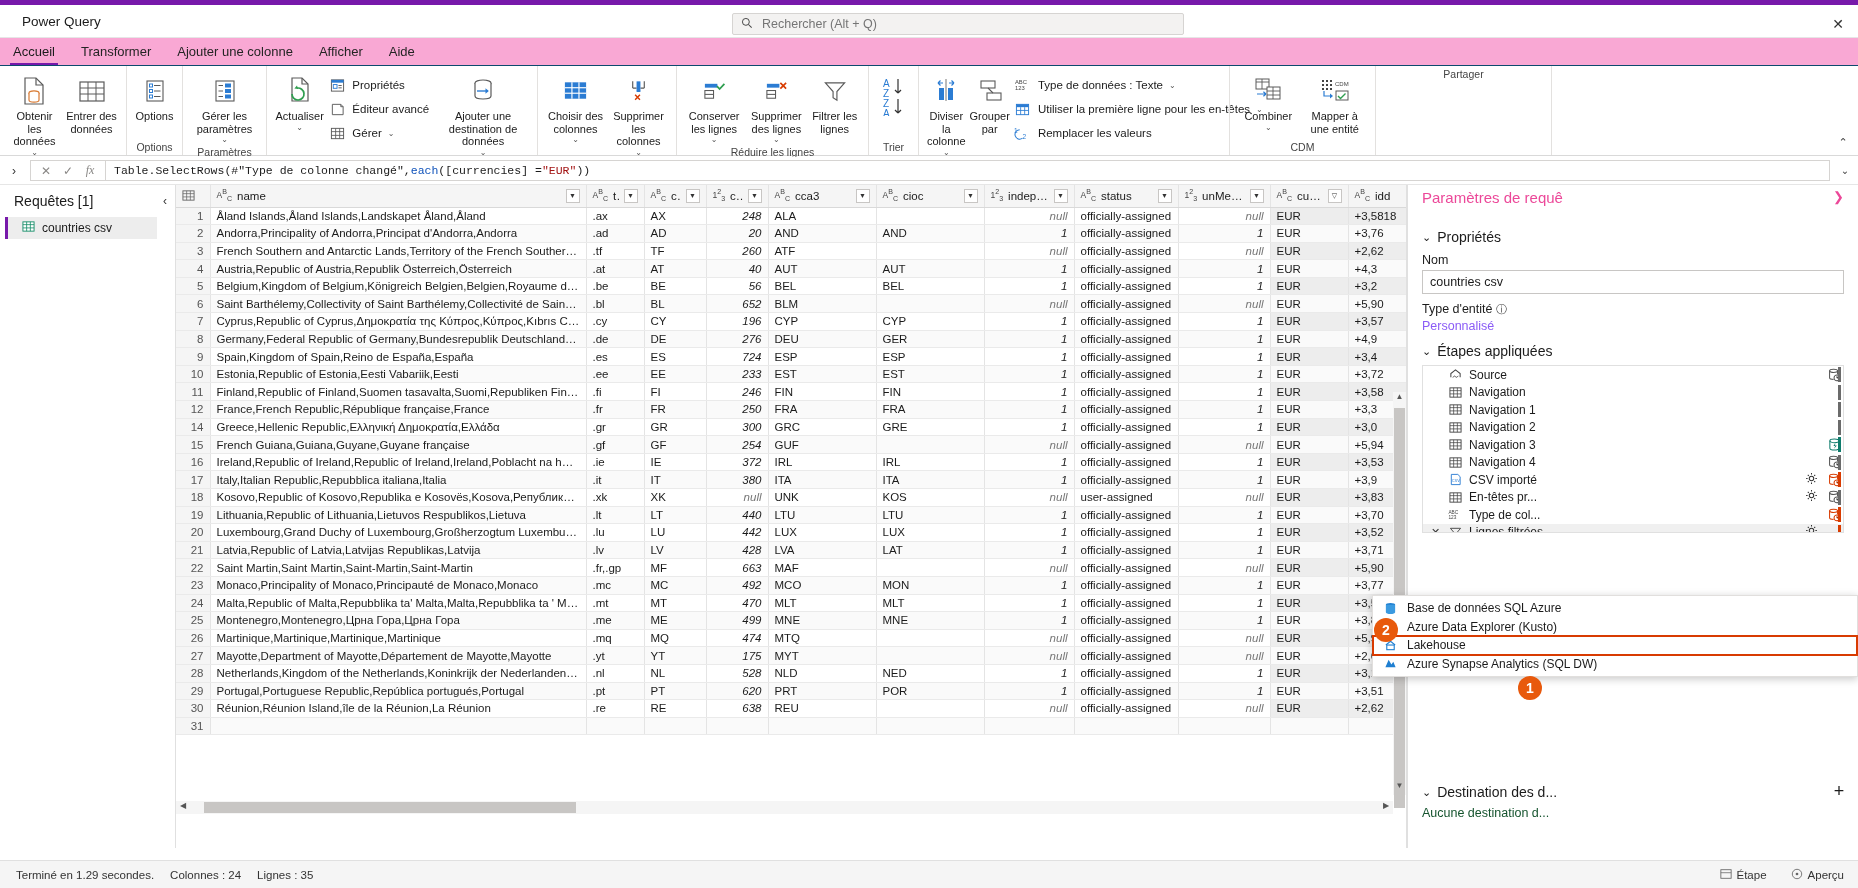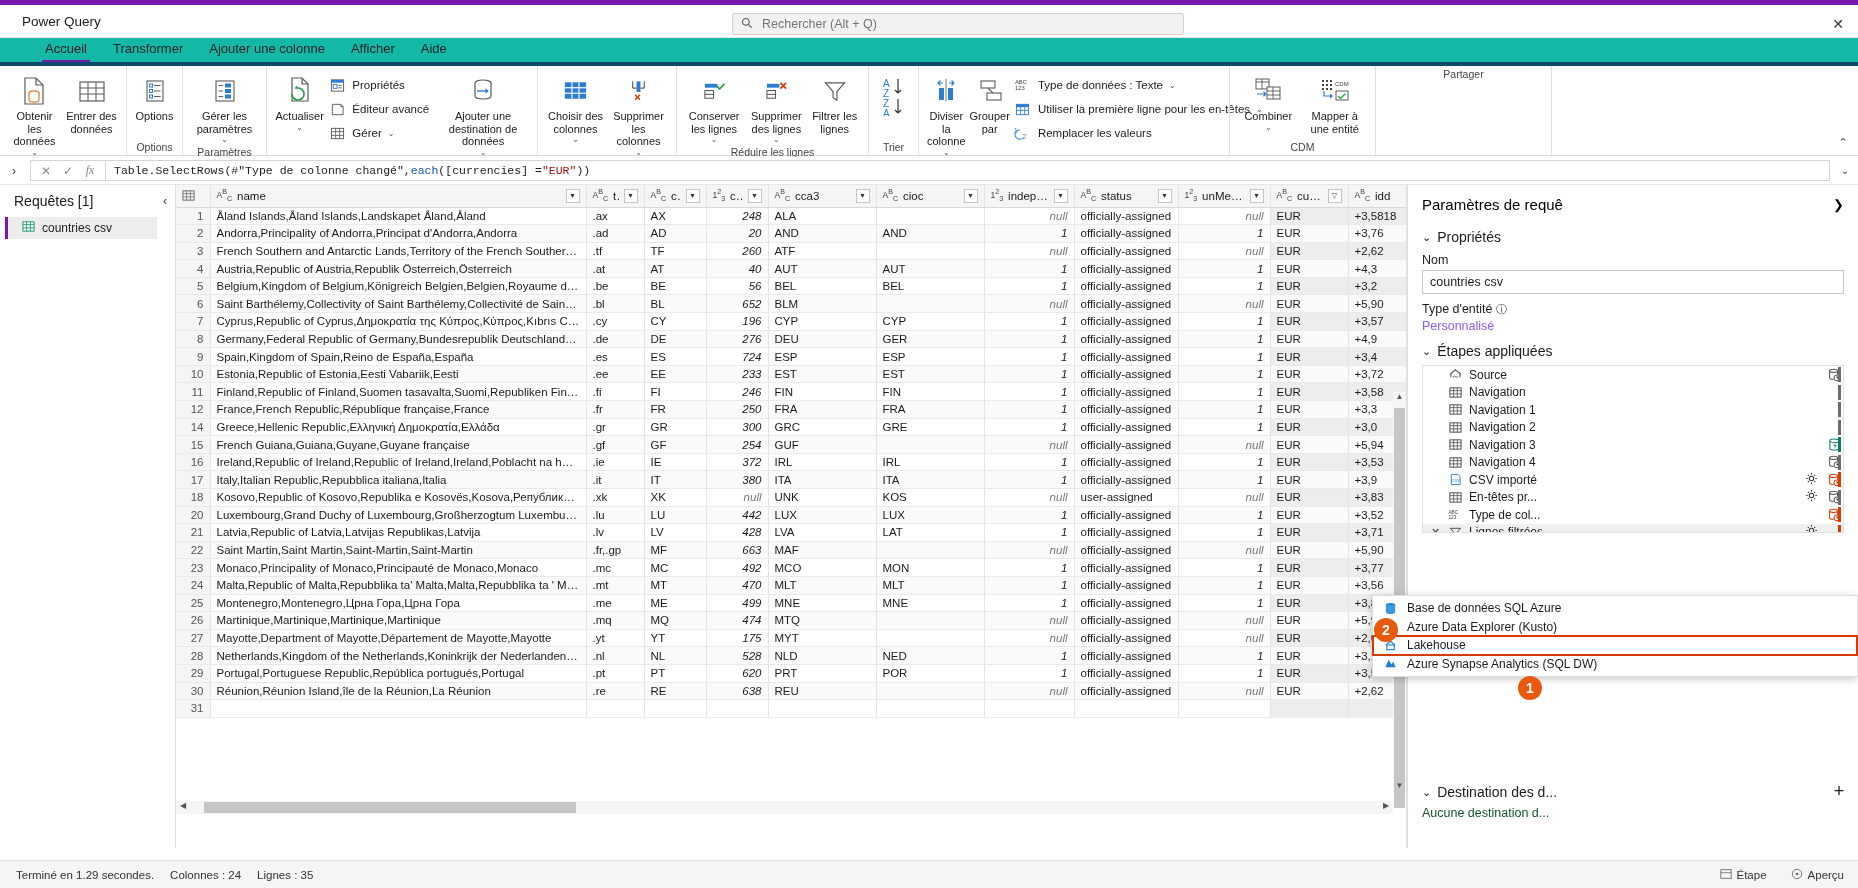--- a/index.html
+++ b/index.html
@@ -37,22 +37,22 @@
   }
   .win-close {
     position:absolute; right:10px; top:9px; width:20px; height:20px;
     display:flex; align-items:center; justify-content:center;
     font-size:14px; color:#333; cursor:default;
   }
 
   
   .tabs {
     position:absolute; top:38px; left:0; width:1858px; height:28px;
-    display:flex; align-items:flex-end; padding-left:32px; gap:0;
-    border-bottom:4px solid #0c4a6e; background:#14b8a6;
+    display:flex; align-items:flex-end; padding-left:0; gap:0;
+    border-bottom:1px solid #0c4a6e; background:#f9a8d4;
   }
   .tab {
     padding:2px 13px 6px; font-size:13px; color:#242424; cursor:default;
     position:relative;
   }
   .tab.active { font-weight:normal; color:#1b1b1b; }
   .tab.active::after {
     content:""; position:absolute; left:10px; right:10px; bottom:0;
     height:2px; background:#7719aa;
   }
@@ -173,22 +173,22 @@
   }
   .gridscroll-h .thumb { position:absolute; left:28px; top:1px; width:372px; height:11px; background:#c8c6c4; }
   .gridscroll-h .arrow { position:absolute; top:0; width:14px; height:13px; text-align:center; font-size:8px; color:#555; }
 
   
   .rightpane {
     position:absolute; top:185px; right:0; width:451px; bottom:40px;
     background:#fff; border-left:1px solid #e0e0e0; padding:0 14px;
   }
   .rp-title {
-    display:flex; align-items:center; justify-content:space-between;
-    font-size:15px; color:#000000; height:34px; padding-top:4px;
+    display:flex; align-items:flex-start; justify-content:space-between;
+    font-size:15px; color:#ec4899; height:34px; padding-top:4px;
   }
   .rp-section {
     display:flex; align-items:center; gap:6px; font-size:14px; color:#1b1b1b;
     margin-top:10px; margin-bottom:4px;
   }
   .rp-label { font-size:12.5px; color:#1b1b1b; margin-top:8px; }
   .rp-input {
     width:100%; height:24px; border:1px solid #c8c6c4; background:#fff;
     padding:0 7px; font-size:12.5px; font-family:"Liberation Sans", sans-serif;
     margin-top:3px; color:#1b1b1b; outline:none;
@@ -998,20 +998,34 @@
             <td class="nullv" title="null">null</td>
             <td title="UNK">UNK</td>
             <td title="KOS">KOS</td>
             <td class="nullv" title="null">null</td>
             <td title="user-assigned">user-assigned</td>
             <td class="nullv" title="null">null</td>
             <td class=" shaded" title="EUR">EUR</td>
             <td class=" shaded" title="+3,83">+3,83</td>
           </tr>
           <tr class="datarow">
+            <td class="rownum">19</td>
+            <td title="Lithuania,Republic of Lithuania,Lietuvos Respublikos,Lietuva">Lithuania,Republic of Lithuania,Lietuvos Respublikos,Lietuva</td>
+            <td title=".lt">.lt</td>
+            <td title="LT">LT</td>
+            <td class="num" title="440">440</td>
+            <td title="LTU">LTU</td>
+            <td title="LTU">LTU</td>
+            <td class="num" title="1">1</td>
+            <td title="officially-assigned">officially-assigned</td>
+            <td class="num" title="1">1</td>
+            <td class=" shaded" title="EUR">EUR</td>
+            <td class=" shaded" title="+3,70">+3,70</td>
+          </tr>
+          <tr class="datarow">
             <td class="rownum">20</td>
             <td title="Luxembourg,Grand Duchy of Luxembourg,Großherzogtum Luxemburg,Luxemburg,Gr...">Luxembourg,Grand Duchy of Luxembourg,Großherzogtum Luxemburg,Luxemburg,Gr...</td>
             <td title=".lu">.lu</td>
             <td title="LU">LU</td>
             <td class="num" title="442">442</td>
             <td title="LUX">LUX</td>
             <td title="LUX">LUX</td>
             <td class="num" title="1">1</td>
             <td title="officially-assigned">officially-assigned</td>
             <td class="num" title="1">1</td>

